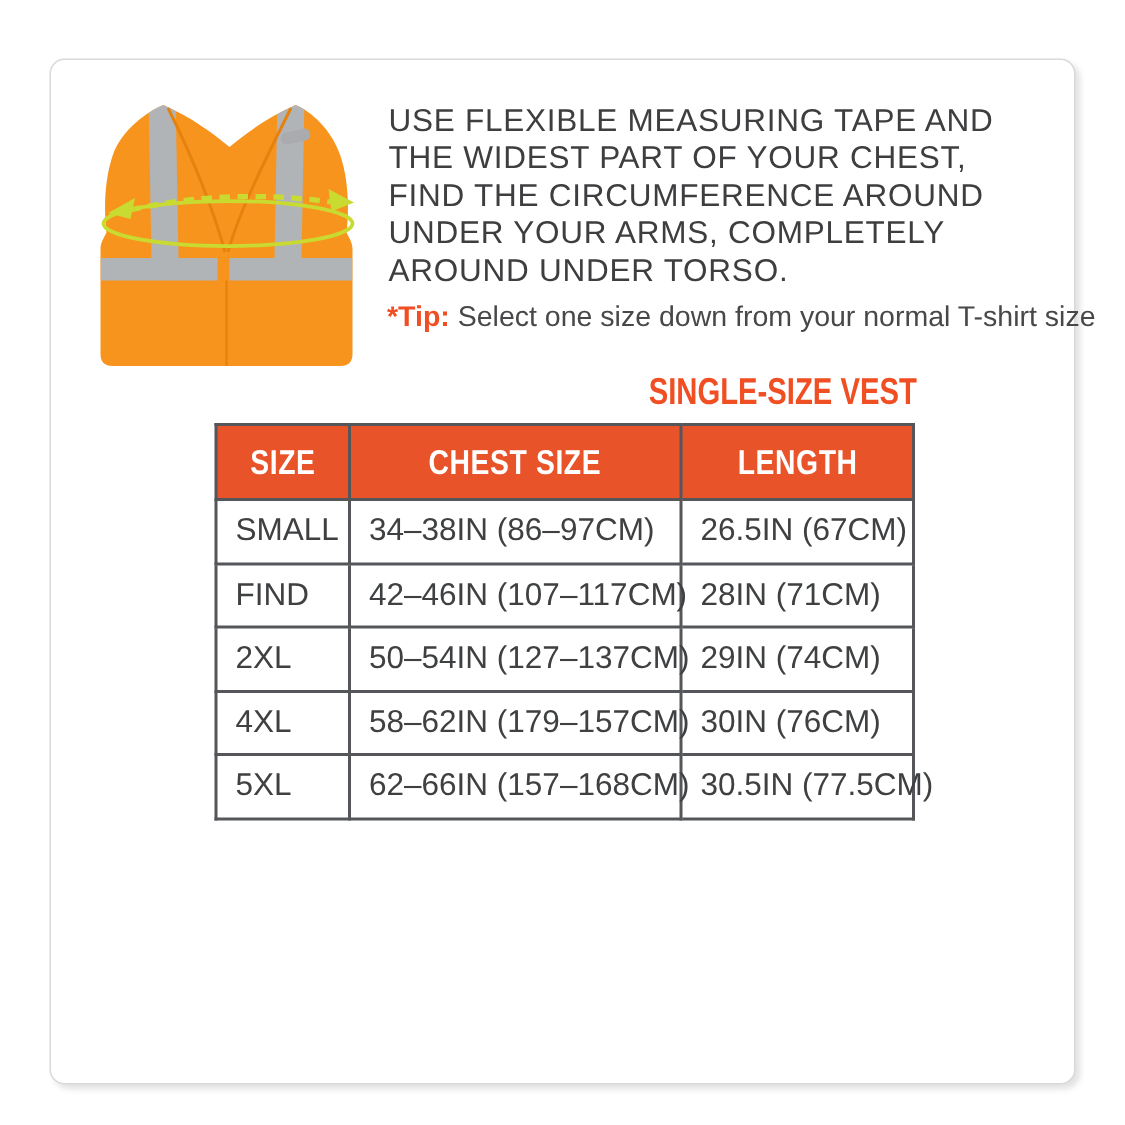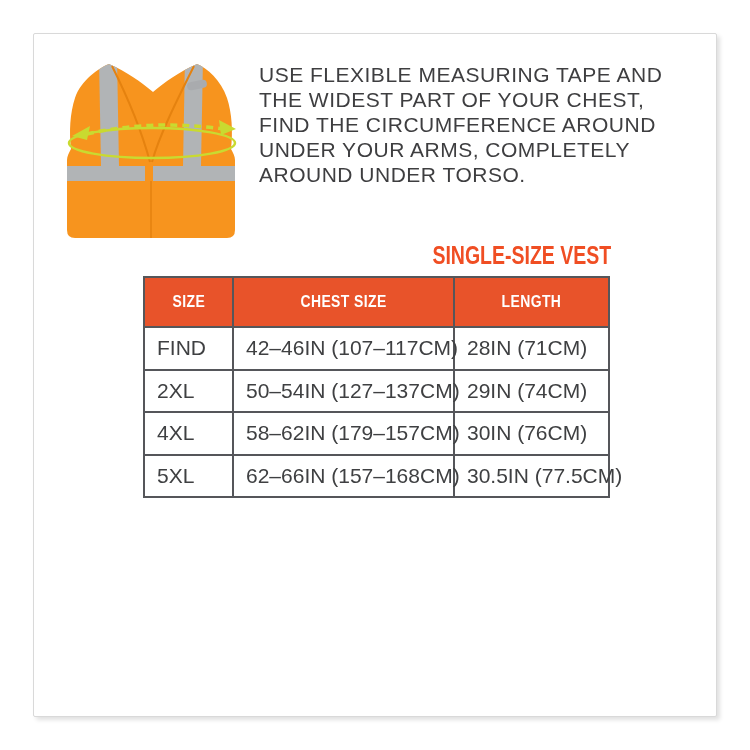--- a/index.html
+++ b/index.html
@@ -1,19 +1,19 @@
 <!DOCTYPE html>
 <html><head>
 <meta charset="utf-8">
 <style>
   html,body{margin:0;padding:0;background:#ffffff;}
   body{width:750px;height:750px;position:relative;font-family:"Liberation Sans",sans-serif;}
   .card{
-    position:absolute;left:33px;top:33px;width:682px;height:682px;
-    background:#ffffff;border:1px solid #d9d9d9;border-radius:2px;
+    position:absolute;left:33px;top:39px;width:682px;height:682px;
+    background:#ffffff;border:1px solid #d9d9d9;border-radius:10px;
     box-shadow:3px 3px 4px rgba(0,0,0,0.12);
   }
   .vest-wrap{position:absolute;left:25px;top:22px;width:184px;height:186px;}
   .intro{
     position:absolute;left:225px;top:28px;width:470px;
     color:#3e3e40;font-size:21px;line-height:25px;font-weight:400;
     letter-spacing:0.5px;
   }
   .intro div{white-space:nowrap;}
   .tip{
@@ -28,21 +28,21 @@
   }
   table.size-table{
     position:absolute;left:109px;top:242px;width:465px;
     border-collapse:collapse;table-layout:fixed;
   }
   table.size-table th, table.size-table td{
     border:2px solid #55565a;
   }
   table.size-table th{
     background:#e8532a;color:#ffffff;height:48px;
-    font-size:17px;font-weight:bold;text-align:center;padding:0;
+    font-size:23px;font-weight:bold;text-align:center;padding:0;
   }
   table.size-table th .cond{display:inline-block;transform:scaleX(0.82);transform-origin:center;letter-spacing:0.5px;}
   table.size-table td{
     height:40.5px;color:#3f4042;font-size:21px;font-weight:400;
     padding:0 0 0 12px;text-align:left;white-space:nowrap;background:#ffffff;
   }
   td.col-chest{padding-left:16px;}
   td.col-length{padding-left:13px;}
 </style>
 </head>
@@ -87,37 +87,45 @@
   </div>
 
   <div class="intro">
     <div>USE FLEXIBLE MEASURING TAPE AND</div>
     <div>THE WIDEST PART OF YOUR CHEST,</div>
     <div>FIND THE CIRCUMFERENCE AROUND</div>
     <div>UNDER YOUR ARMS, COMPLETELY</div>
     <div>AROUND UNDER TORSO.</div>
   </div>
 
+  <div class="tip">
+    <span class="tip-prefix">*Tip:</span><span> Select one size down from your normal T-shirt size</span>
+  </div>
 
   <div class="table-title">SINGLE-SIZE VEST</div>
 
   <table class="size-table">
     <colgroup>
       <col style="width:89px">
         <col style="width:221px">
         <col style="width:155px">
     </colgroup>
     <thead>
       <tr>
         <th><span class="cond">SIZE</span></th>
         <th><span class="cond">CHEST SIZE</span></th>
         <th><span class="cond">LENGTH</span></th>
       </tr>
     </thead>
     <tbody>
+      <tr>
+        <td>SMALL</td>
+        <td class="col-chest">34–38IN (86–97CM)</td>
+        <td class="col-length">26.5IN (67CM)</td>
+      </tr>
       <tr>
         <td>FIND</td>
         <td class="col-chest">42–46IN (107–117CM)</td>
         <td class="col-length">28IN (71CM)</td>
       </tr>
       <tr>
         <td>2XL</td>
         <td class="col-chest">50–54IN (127–137CM)</td>
         <td class="col-length">29IN (74CM)</td>
       </tr>

